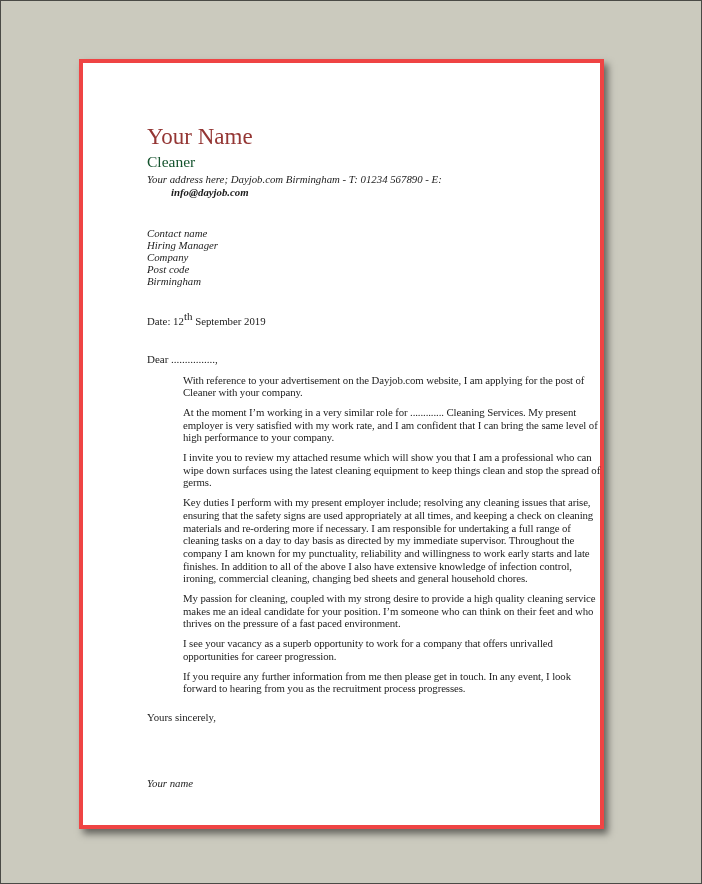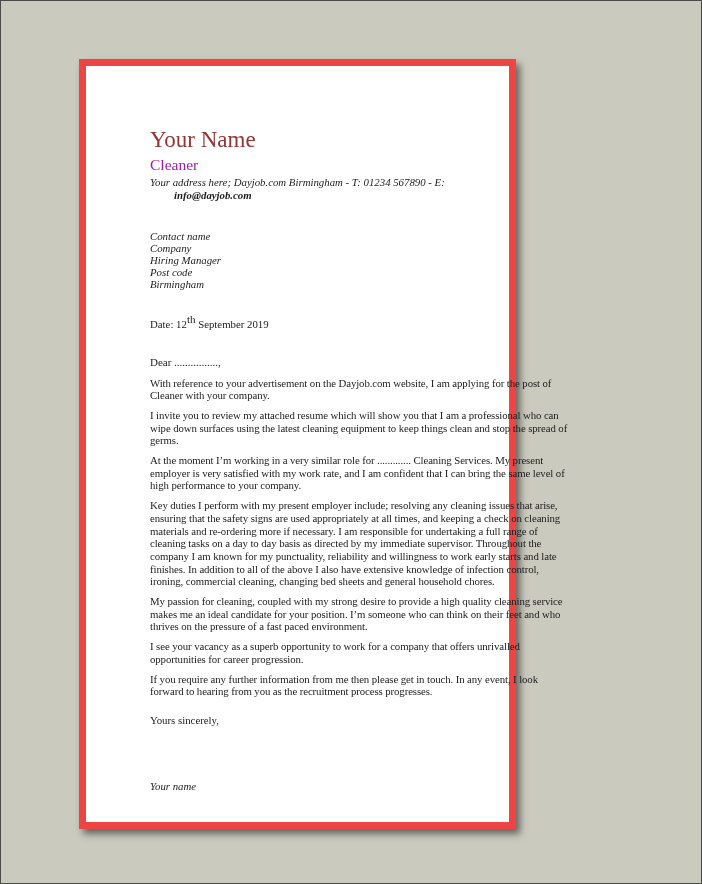--- a/index.html
+++ b/index.html
@@ -11,43 +11,43 @@
   #screen {
     position: relative;
     width: 700px; height: 882px;
     border: 1px solid #4a4a46;
     background: #cbcabe;
     overflow: hidden;
   }
   .paper {
     position: absolute;
     left: 78px; top: 58px;
-    width: 437px; height: 770px;
+    width: 525px; height: 770px;
     background: #ffffff;
-    border: 7px solid #ef4444;
+    border: 4px solid #ef4444;
     box-shadow: 4px 5px 7px rgba(0,0,0,0.5);
     box-sizing: border-box;
   }
   .content {
     padding: 62px 57px 0 64px;
     color: #1c1c1c;
   }
   .name {
     margin: 0;
     font-size: 23px;
     line-height: 24px;
     font-weight: normal;
     color: #943634;
   }
   .job-title {
     margin: 4px 0 0 0;
     font-size: 15.5px;
     line-height: 18px;
     font-weight: normal;
-    color: #a21caf;
+    color: #14532d;
   }
   .address-line {
     margin-top: 2px;
     font-size: 10.8px;
     line-height: 13px;
     font-style: italic;
   }
   .address-line .email { font-weight: bold; margin-left: 24px; }
   .recipient {
     margin-top: 29px;
@@ -59,21 +59,21 @@
     margin-top: 27px;
     font-size: 10.8px;
     line-height: 13px;
   }
   .date-line sup { font-size: 11px; line-height: 0; }
   .salutation {
     margin-top: 25px;
     font-size: 11px;
     line-height: 13px;
   }
-  .letter-body { margin-top: 8px; width: 424px; }
+  .letter-body { margin-top: 8px; width: 424px; margin-left: 36px; }
   .letter-body p {
     margin: 0 0 7px 0;
     font-size: 10.8px;
     line-height: 12.7px;
     letter-spacing: -0.1px;
     text-align: left;
   }
   .valediction {
     margin-top: 16px;
     font-size: 10.8px;
@@ -93,34 +93,34 @@
   <div class="paper">
     <div class="content">
 
       <h1 class="name">Your Name</h1>
       <h2 class="job-title">Cleaner</h2>
 
       <div class="address-line"><span>Your address here; Dayjob.com Birmingham - T: 01234 567890 - E: </span><span class="email">info@dayjob.com</span></div>
 
       <div class="recipient">
         <div>Contact name</div>
+        <div>Hiring Manager</div>
         <div>Company</div>
-        <div>Hiring Manager</div>
         <div>Post code</div>
         <div>Birmingham</div>
       </div>
 
       <div class="date-line"><span>Date: 12</span><sup>th</sup><span> September 2019</span></div>
 
       <div class="salutation">Dear ................,</div>
 
       <div class="letter-body">
         <p>With reference to your advertisement on the Dayjob.com website, I am applying for the post of Cleaner with your company.</p>
+        <p>At the moment I’m working in a very similar role for ............. Cleaning Services. My present employer is very satisfied with my work rate, and I am confident that I can bring the same level of high performance to your company.</p>
         <p>I invite you to review my attached resume which will show you that I am a professional who can wipe down surfaces using the latest cleaning equipment to keep things clean and stop the spread of germs.</p>
-        <p>At the moment I’m working in a very similar role for ............. Cleaning Services. My present employer is very satisfied with my work rate, and I am confident that I can bring the same level of high performance to your company.</p>
         <p>Key duties I perform with my present employer include; resolving any cleaning issues that arise, ensuring that the safety signs are used appropriately at all times, and keeping a check on cleaning materials and re-ordering more if necessary. I am responsible for undertaking a full range of cleaning tasks on a day to day basis as directed by my immediate supervisor. Throughout the company I am known for my punctuality, reliability and willingness to work early starts and late finishes. In addition to all of the above I also have extensive knowledge of infection control, ironing, commercial cleaning, changing bed sheets and general household chores.</p>
         <p>My passion for cleaning, coupled with my strong desire to provide a high quality cleaning service makes me an ideal candidate for your position. I’m someone who can think on their feet and who thrives on the pressure of a fast paced environment.</p>
         <p>I see your vacancy as a superb opportunity to work for a company that offers unrivalled opportunities for career progression.</p>
         <p>If you require any further information from me then please get in touch. In any event, I look forward to hearing from you as the recruitment process progresses.</p>
       </div>
 
       <div class="valediction">Yours sincerely,</div>
       <div class="signature">Your name</div>
 
     </div>

